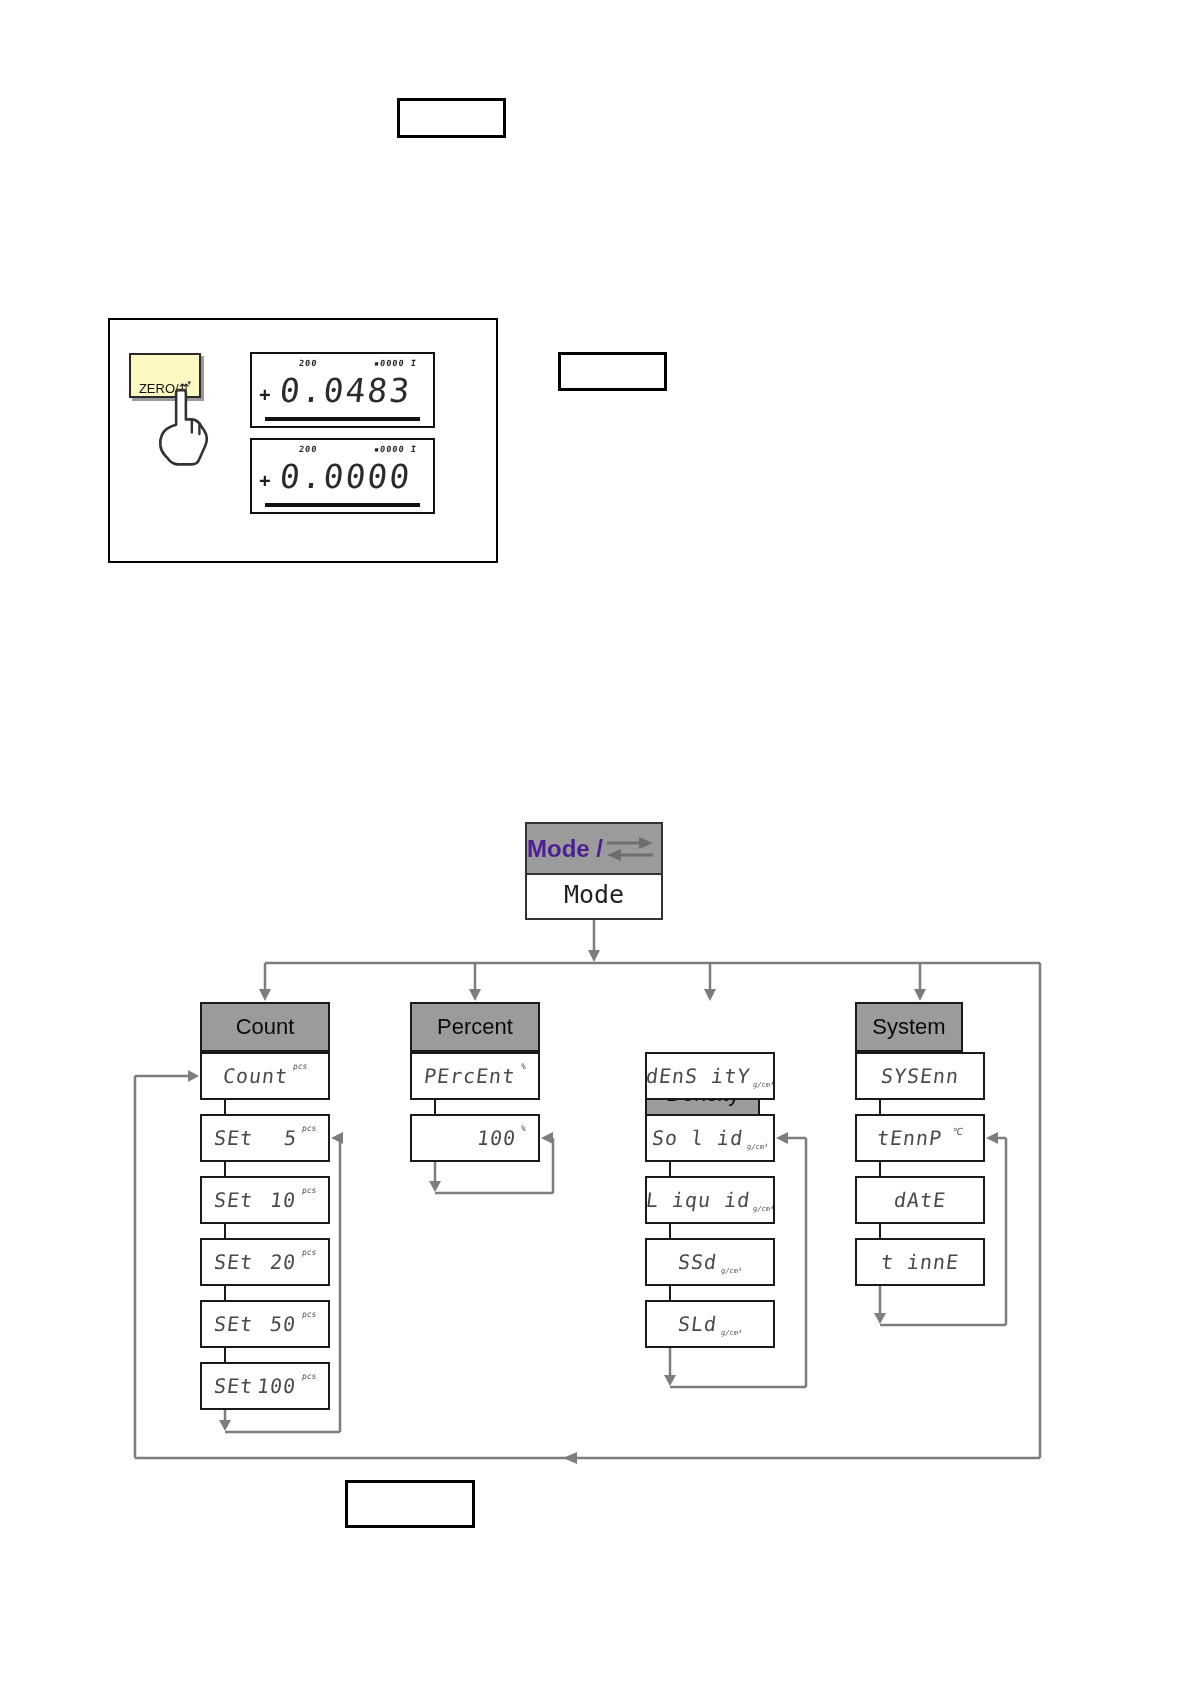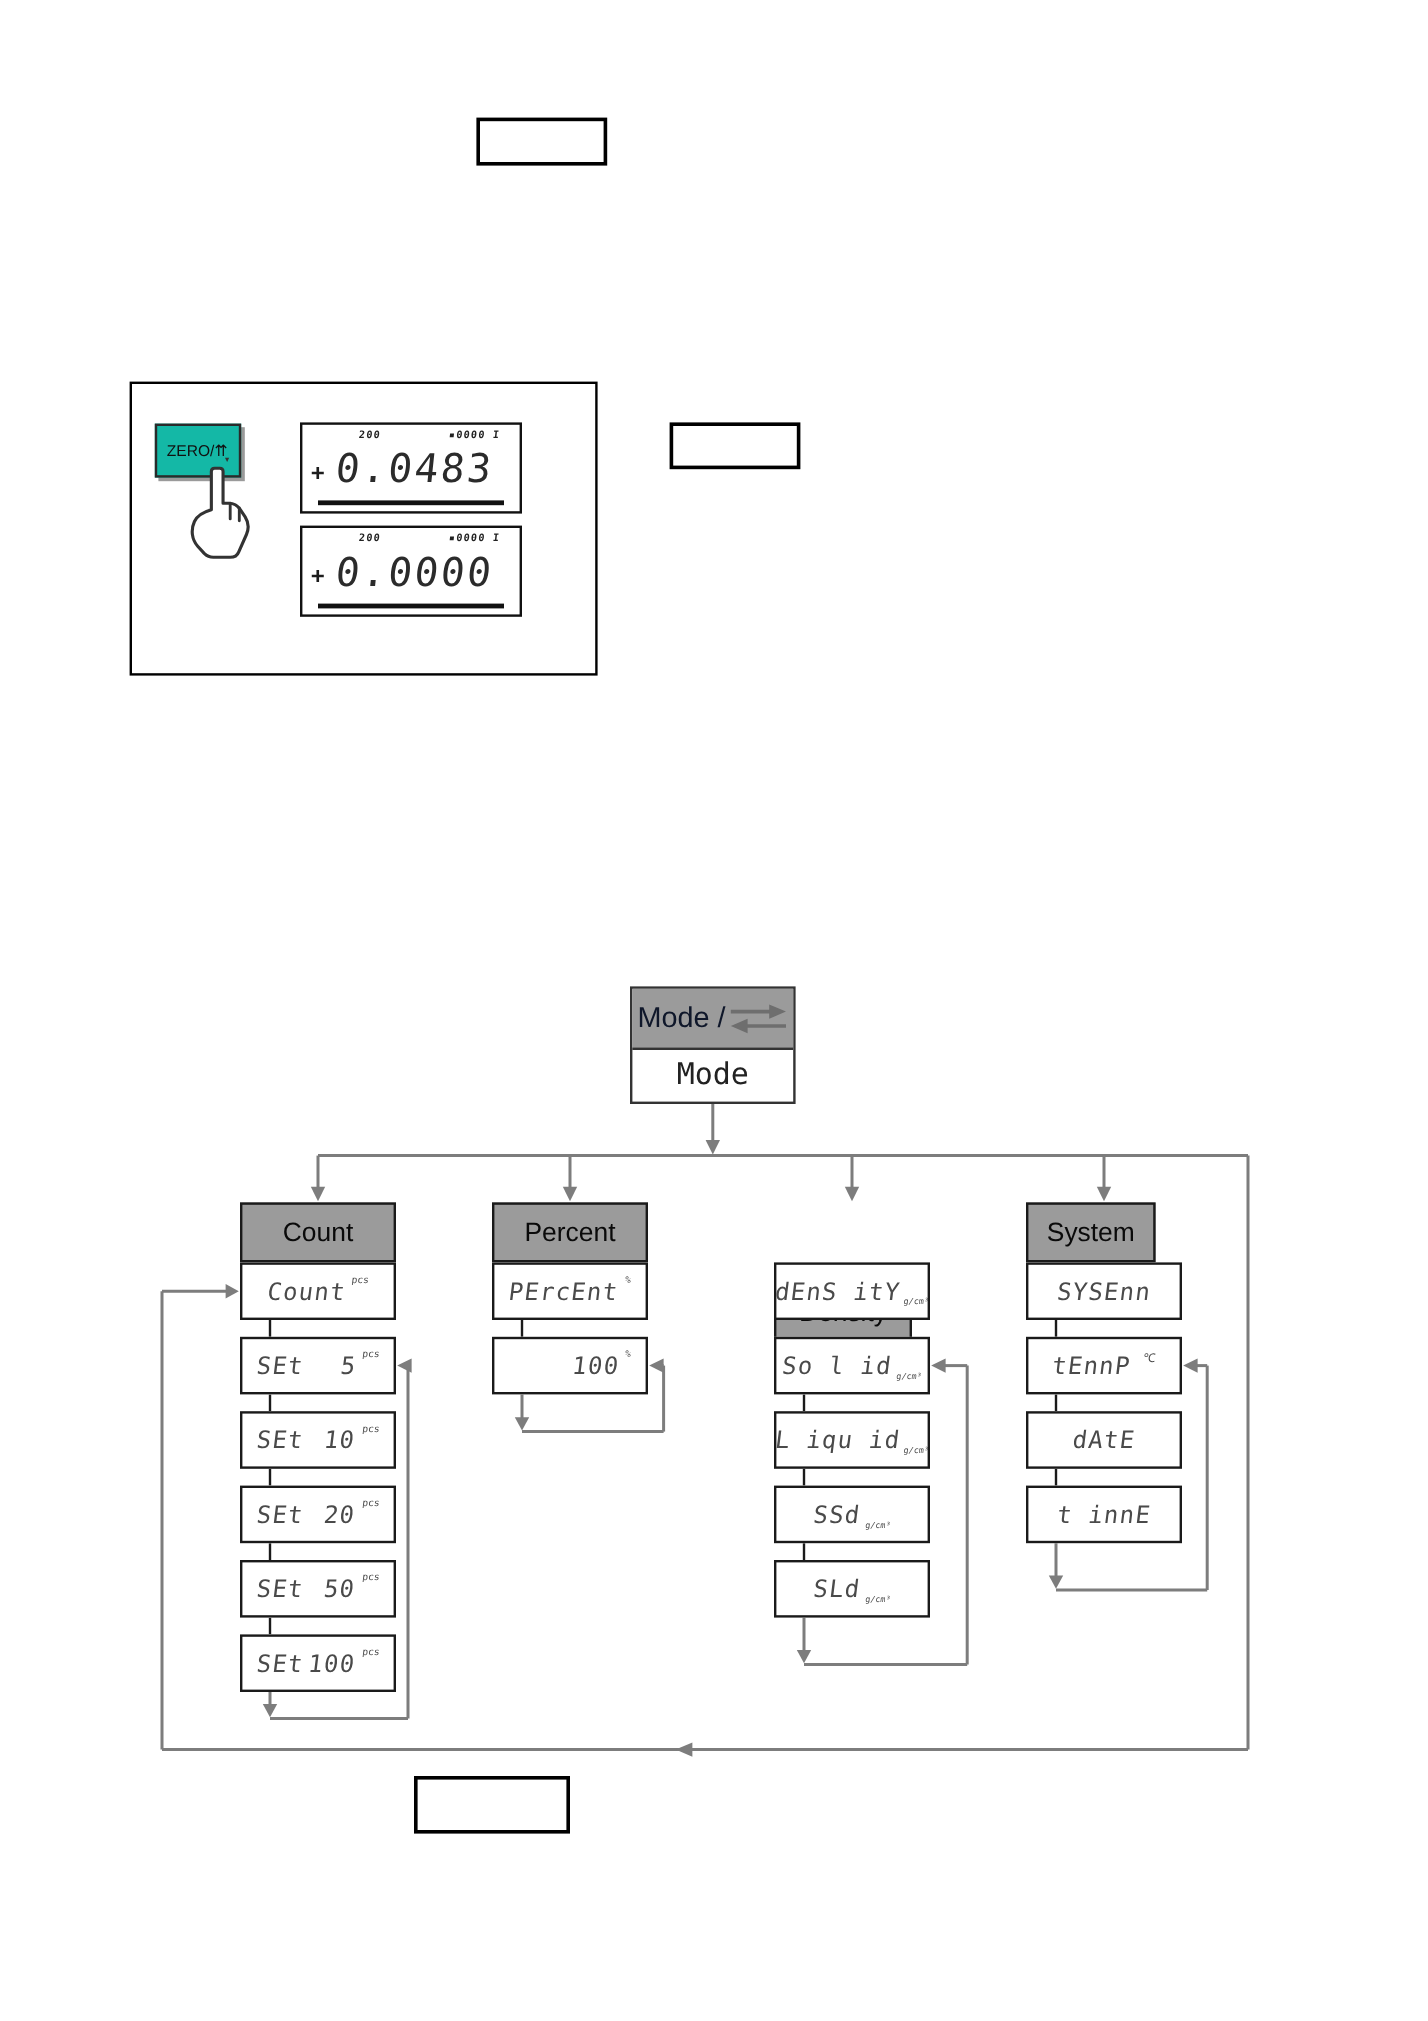--- a/index.html
+++ b/index.html
@@ -3,38 +3,38 @@
 <meta charset="utf-8">
 <style>
   html,body{margin:0;padding:0;background:#ffffff;}
   #page{position:relative;width:1190px;height:1684px;background:#ffffff;overflow:hidden;
         font-family:"Liberation Sans",sans-serif;}
   .abs{position:absolute;box-sizing:border-box;}
   
   .step-box{border:3px solid #000;background:#fff;}
   
   #frame{left:108px;top:318px;width:390px;height:245px;border:2px solid #000;}
-  #zero-key{left:129px;top:353px;width:72px;height:45px;border:2px solid #2a2a2a;background:#14b8a6;
-            box-shadow:3px 3px 0 #9a9a9a;display:flex;align-items:center;justify-content:center;
+  #zero-key{left:129px;top:353px;width:72px;height:45px;border:2px solid #2a2a2a;background:#fef9c3;
+            box-shadow:3px 3px 0 #9a9a9a;display:flex;align-items:flex-end;justify-content:center;
             font-size:13px;color:#111;white-space:nowrap;}
   #zero-key .arr{font-size:13px;letter-spacing:-2px;}
   #zero-key .sub{font-size:7px;align-self:flex-end;margin-bottom:9px;color:#333;}
   .lcd{border:2px solid #111;background:#fff;}
   .lcd .ann{position:absolute;top:4px;font-family:"DejaVu Sans Mono",monospace;font-weight:bold;
             font-size:8.5px;color:#222;transform:skewX(-6deg);letter-spacing:1px;}
   .lcd .ann.l{left:26%;}
   .lcd .ann.r{right:16px;}
   .lcd .sign{position:absolute;left:7px;top:30px;font-size:20px;color:#1d1d1d;font-weight:bold;}
   .lcd .digits{position:absolute;right:22px;top:17px;font-family:"DejaVu Sans Mono",monospace;
                font-size:33px;color:#2b2b2b;transform:skewX(-6deg);letter-spacing:2px;}
   .lcd .tare{position:absolute;left:13px;right:13px;bottom:5px;height:4px;background:#111;}
   
   #mode-key{left:525px;top:822px;width:138px;height:98px;border:2px solid #333;background:#fff;}
   #mode-top{position:absolute;left:0;top:0;right:0;height:49px;background:#9b9b9b;border-bottom:2px solid #333;
-            display:flex;align-items:center;justify-content:center;gap:2px;font-size:24px;color:#0f172a;}
+            display:flex;align-items:center;gap:2px;font-size:24px;color:#4c1d95;font-weight:bold;}
   #mode-bottom{position:absolute;left:0;bottom:0;right:0;height:47px;display:flex;align-items:center;
             justify-content:center;font-family:"DejaVu Sans Mono",monospace;font-size:25px;color:#222;}
   
   .col-header{height:50px;background:#9b9b9b;border:2px solid #1a1a1a;display:flex;align-items:center;
               justify-content:center;font-size:22px;color:#0a0a0a;}
   .lcd-item{height:48px;border:2px solid #1a1a1a;background:#fff;display:flex;align-items:center;
             padding:0 12px;font-family:"DejaVu Sans Mono",monospace;font-size:20px;color:#4a4a4a;}
   .lcd-item .txt{transform:skewX(-7deg);letter-spacing:1px;white-space:pre;}
   .lcd-item .spacer{flex:1;}
   .lcd-item.center{justify-content:center;}

